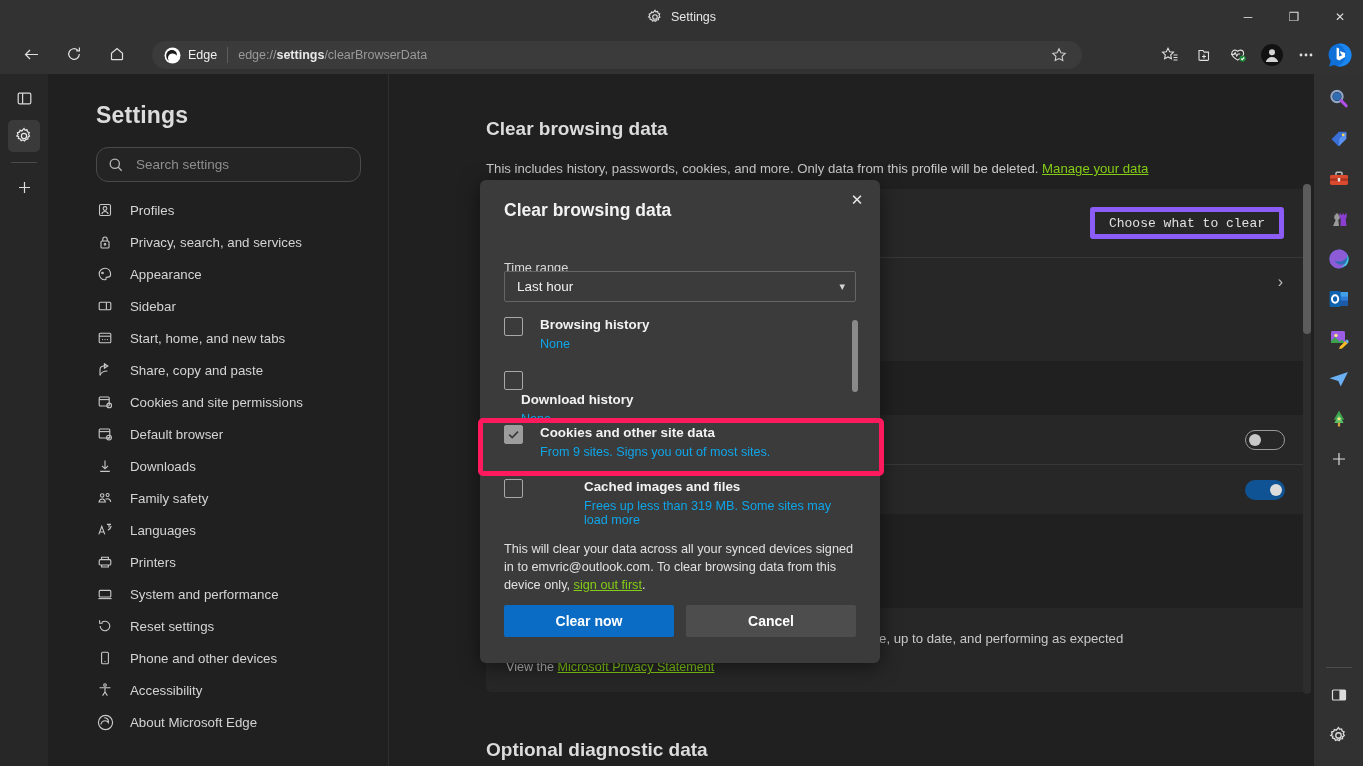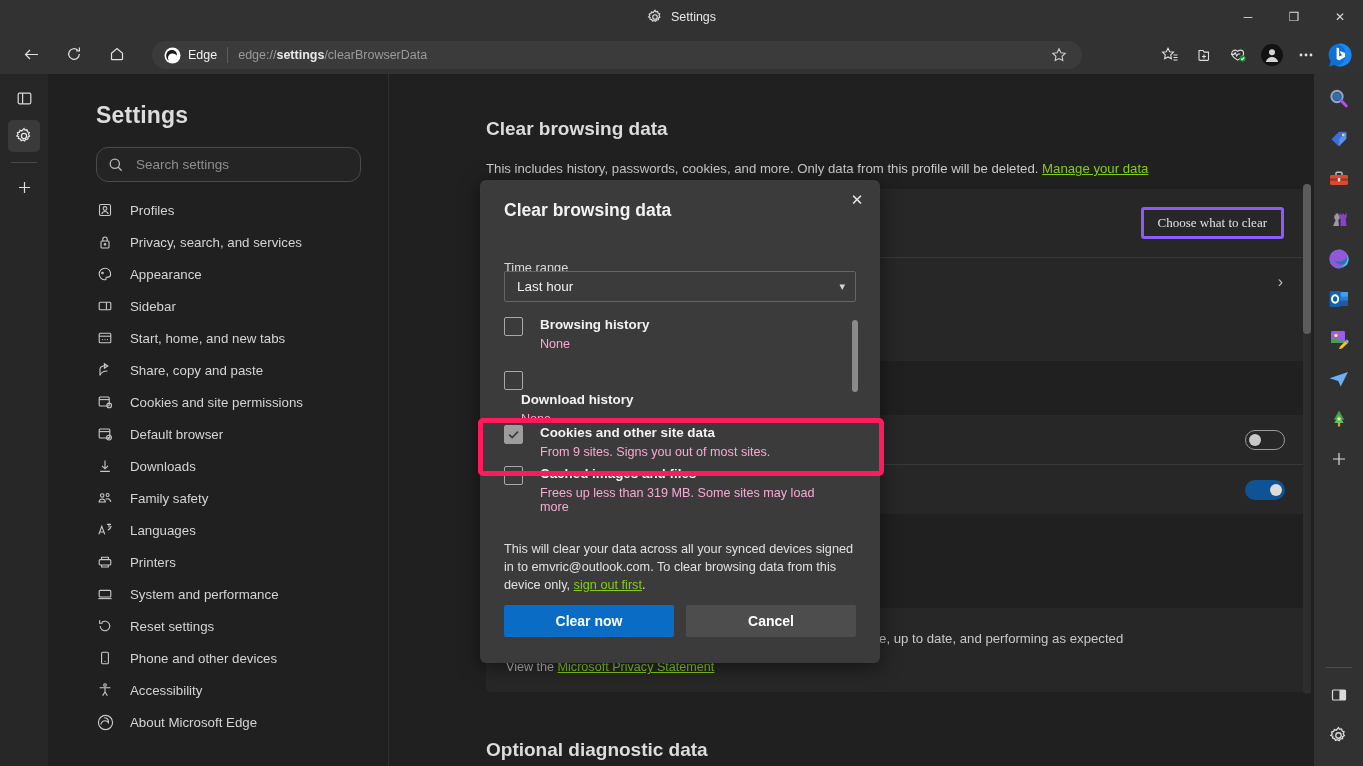--- a/index.html
+++ b/index.html
@@ -148,23 +148,23 @@
   .card {
     position: absolute; background: #272727; border-radius: 5px;
   }
   .cardrow {
     position: absolute; left: 0; width: 100%;
     display: flex; align-items: center; padding: 0 20px;
   }
   .rowdiv { position: absolute; left: 0; width: 100%; height: 1px; background: #383838; }
   .rowlabel { font-size: 13.3px; color: #d8d8d8; }
   .outlinebtn {
-    position: absolute; border: 3px solid #8b5cf6; border-radius: 3px;
+    position: absolute; border: 5px solid #8b5cf6; border-radius: 3px;
     background: transparent; color: #e2e2e2; font-size: 13px;
-    font-family: Liberation Serif, serif;
+    font-family: Liberation Mono, monospace;
     height: 32px; padding: 0 14px;
   }
   .chev { position: absolute; color: #bdbdbd; font-size: 16px; }
   .toggle {
     position: absolute; width: 40px; height: 20px; border-radius: 10px;
   }
   .toggle.off { border: 1px solid #9a9a9a; background: transparent; }
   .toggle.off .knob {
     position: absolute; left: 3px; top: 3px; width: 12px; height: 12px;
     border-radius: 50%; background: #c9c9c9;
@@ -224,21 +224,21 @@
     width: 19px; height: 19px; flex: 0 0 19px; margin-top: 2px;
     border: 1px solid #a8a8a8; border-radius: 2px; background: transparent;
   }
   .chkbox.checked {
     background: #9d9d9d; border-color: #9d9d9d;
     display: flex; align-items: center; justify-content: center;
   }
   .chkbox.checked svg { width: 13px; height: 13px; }
   .chktext { margin-left: 17px; }
   .chktitle { font-size: 13.4px; font-weight: 700; color: #f2f2f2; line-height: 19px; }
-  .chksub { font-size: 12.6px; color: #f9a8d4; margin-top: 3px; }
+  .chksub { font-size: 12.6px; color: #0ea5e9; margin-top: 3px; }
 
   #modal-scrollbar {
     position: absolute; right: 22px; top: 140px; width: 6px; height: 72px;
     background: #8a8a8a; border-radius: 3px;
   }
 
   #sync-note {
     position: absolute; left: 24px; top: 360px; width: 352px;
     font-size: 12.7px; color: #e0e0e0; line-height: 18px;
   }
@@ -758,21 +758,21 @@
         <svg viewBox="0 0 13 13" fill="none" stroke="#3a3a3a" stroke-width="1.7">
             <path d="M2.2 6.6l3 3L11 3.6"></path>
           </svg>
       </span>
       <span class="chktext">
         <div class="chktitle">Cookies and other site data</div>
         <div class="chksub">From 9 sites. Signs you out of most sites.</div>
       </span>
     </div>
 
-    <div class="chkrow" style="top:149px;">
+    <div class="chkrow" style="top:162px;gap:44px;">
       <span class="chkbox"></span>
       <span class="chktext">
         <div class="chktitle">Cached images and files</div>
         <div class="chksub">Frees up less than 319 MB. Some sites may load more</div>
       </span>
     </div>
   </div>
 
   <div id="modal-scrollbar"></div>
 

